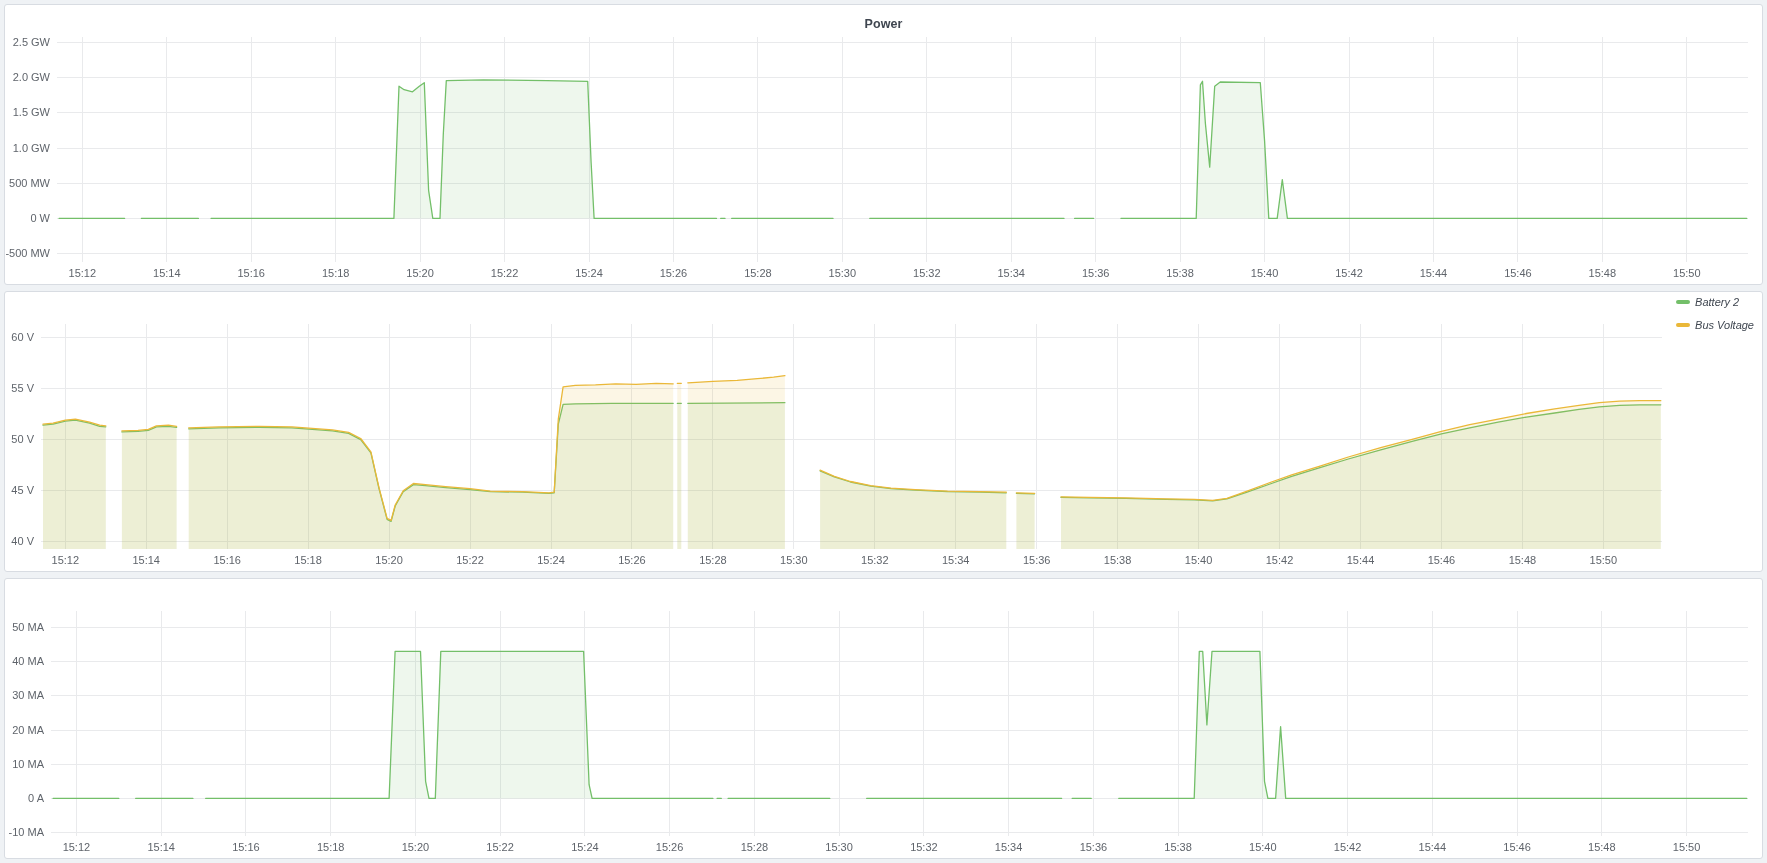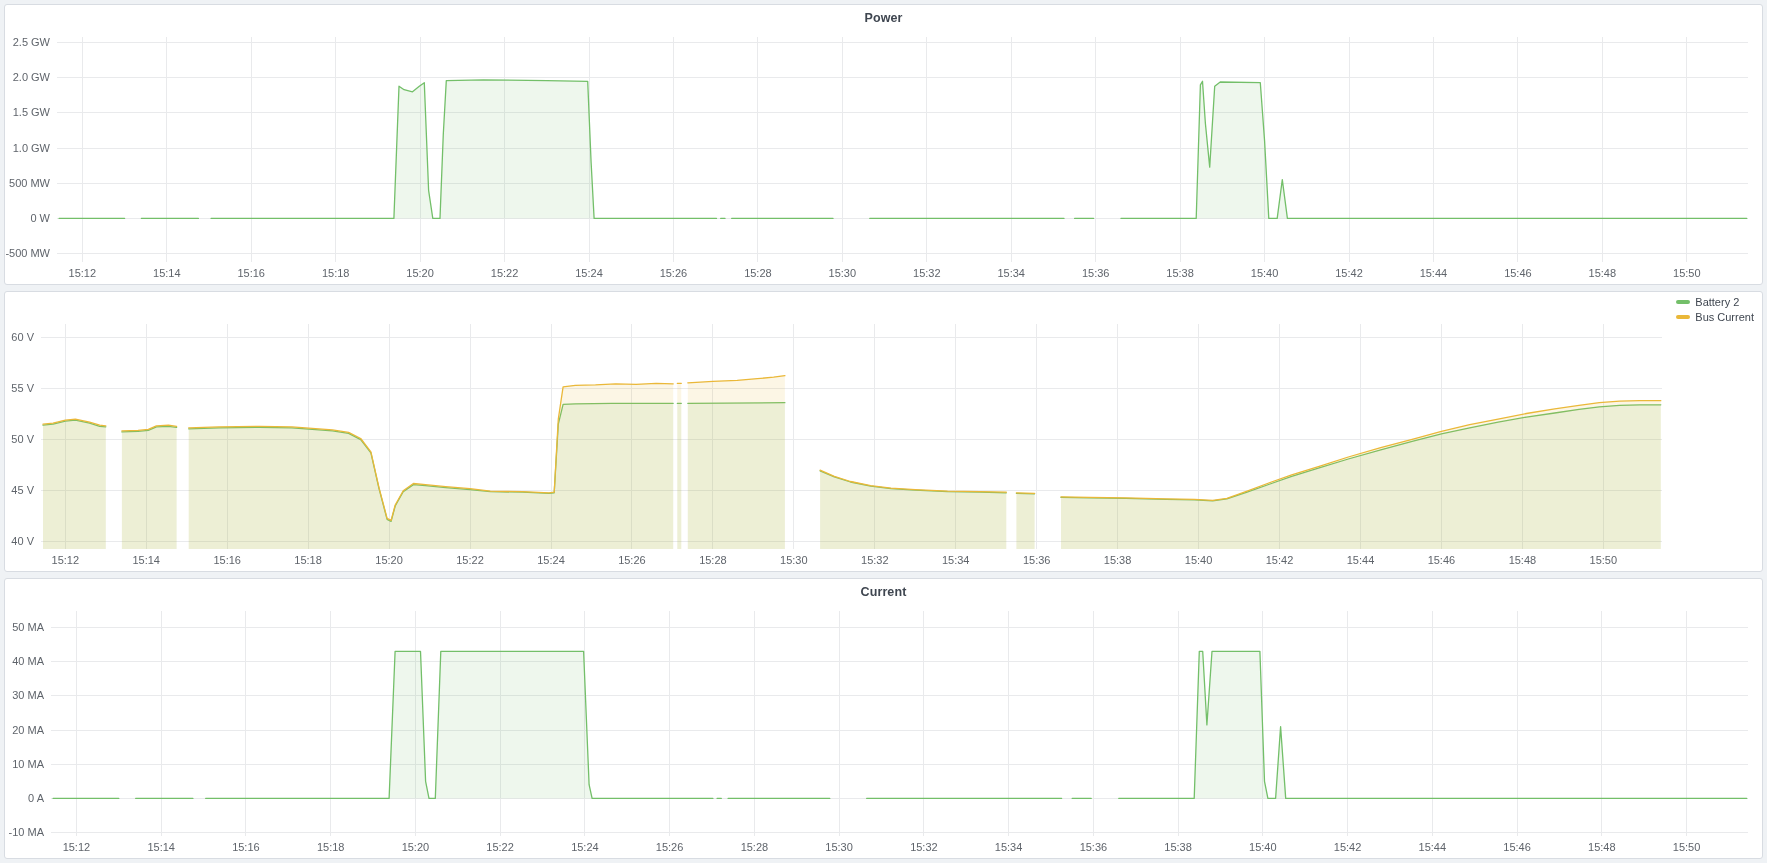--- a/index.html
+++ b/index.html
@@ -2,30 +2,30 @@
 <html><head>
 <meta charset="utf-8">
 <style>
   * { margin:0; padding:0; box-sizing:border-box; }
   html,body { width:1767px; height:863px; overflow:hidden;
     font-family:"Liberation Sans", sans-serif; background:#eff2f5; }
   .dashboard { position:absolute; inset:0; display:flex; flex-direction:column;
     gap:6px; padding:4px; }
   .panel { flex:1 1 0; background:#ffffff; border:1px solid #d8dce2;
     border-radius:3px; position:relative; overflow:hidden; }
-  .panel-header { height:26px; display:flex; align-items:center; justify-content:center; }
+  .panel-header { height:26px; display:flex; align-items:flex-end; justify-content:center; }
   .panel-title { font-size:12.5px; font-weight:600; color:#3f4650; letter-spacing:.1px; cursor:pointer; }
   .plot-region { position:absolute; left:0; right:0; top:26px; bottom:0; }
   svg { display:block; }
   .grid { stroke:#e9eaec; stroke-width:1; shape-rendering:crispEdges; }
   .tick { fill:#5f646b; font-size:11px; font-family:"Liberation Sans", sans-serif; }
   .xtick { text-anchor:middle; }
   .ytick { text-anchor:end; }
   .legend { position:absolute; top:2px; right:4px; display:flex; flex-direction:column;
-    gap:3px; padding:2px 4px; }
+    gap:11px; padding:2px 4px;font-style:italic; }
   .legend-item { display:flex; align-items:center; gap:5px; cursor:pointer; }
   .legend-swatch { width:14px; height:4px; border-radius:2px; display:inline-block; }
   .legend-label { font-size:11px; color:#3f4650; }
 </style>
 </head>
 <body>
 
 <div class="dashboard">
 
   <div class="panel">
@@ -195,29 +195,26 @@
           <polyline fill="none" stroke="#eab839" stroke-width="1.3" stroke-linejoin="round" stroke-linecap="round" points="1056.0,178.8 1084.3,179.4 1120.7,179.9 1161.2,180.9 1189.5,181.4 1207.7,182.4 1221.9,180.4 1242.1,173.2 1266.4,164.0 1286.7,156.9 1315.0,148.2 1343.3,139.0 1375.7,129.7 1408.1,121.1 1436.4,113.4 1464.7,106.7 1493.1,101.1 1521.4,95.5 1549.7,90.9 1574.0,87.3 1594.3,84.7 1614.5,83.2 1634.7,82.7 1655.8,82.7"></polyline>
         </svg>
       </div>
     <div class="legend">
       <div class="legend-item">
         <span class="legend-swatch" style="background: rgb(115, 191, 105);"></span>
         <span class="legend-label">Battery 2</span>
       </div>
       <div class="legend-item">
         <span class="legend-swatch" style="background: rgb(234, 184, 57);"></span>
-        <span class="legend-label">Bus Current</span>
+        <span class="legend-label">Bus Voltage</span>
       </div>
     </div>
   </div>
 
   <div class="panel">
-    <div class="panel-header">
-      <span class="panel-title">Current</span>
-    </div>
     <div class="plot-region">
         <svg width="1757" height="253" viewBox="0 0 1757 253">
           <line class="grid" x1="71.4" y1="6" x2="71.4" y2="231"></line>
           <line class="grid" x1="156.2" y1="6" x2="156.2" y2="231"></line>
           <line class="grid" x1="240.9" y1="6" x2="240.9" y2="231"></line>
           <line class="grid" x1="325.7" y1="6" x2="325.7" y2="231"></line>
           <line class="grid" x1="410.4" y1="6" x2="410.4" y2="231"></line>
           <line class="grid" x1="495.1" y1="6" x2="495.1" y2="231"></line>
           <line class="grid" x1="579.9" y1="6" x2="579.9" y2="231"></line>
           <line class="grid" x1="664.6" y1="6" x2="664.6" y2="231"></line>

